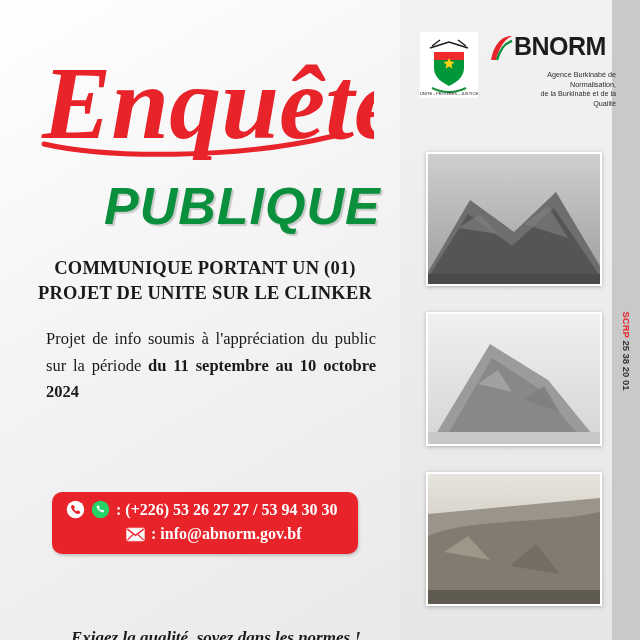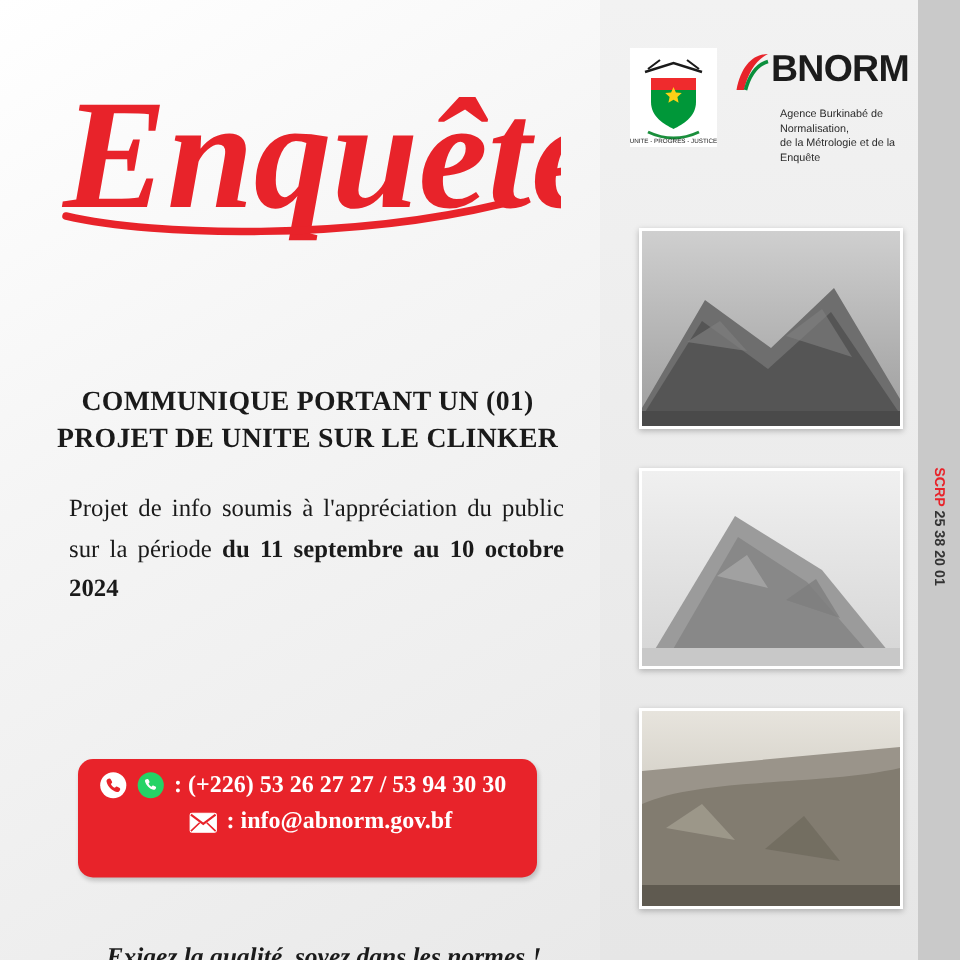--- a/index.html
+++ b/index.html
@@ -108,23 +108,23 @@
     font-size: 16px;
     color: #0a8f3c;
     line-height: 1.5;
   }
   .contact-note b { font-weight: bold; }
 
   
   .contact-box {
     position: absolute;
     left: 52px;
-    top: 506px;
+    top: 492px;
     width: 306px;
-    height: 79px;
+    height: 62px;
     background: #e8232a;
     border-radius: 10px;
     box-shadow: 1px 2px 3px rgba(0,0,0,0.18);
     text-align: right;
   }
   .contact-line {
     position: absolute;
     left: 14px;
     color: #ffffff;
     font-family: "Liberation Serif", serif;
@@ -165,20 +165,21 @@
     top: 32px;
     width: 58px;
     height: 66px;
   }
   .logo-abnorm {
     position: absolute;
     left: 488px;
     top: 34px;
     width: 128px;
     height: 66px;
+    text-align: right;
   }
   .abnorm-word {
     font-family: "Liberation Sans", sans-serif;
     font-weight: bold;
     font-size: 25px;
     color: #1c1c1c;
     letter-spacing: -0.5px;
     line-height: 1;
   }
   .abnorm-sub {
@@ -231,20 +232,21 @@
   <div class="left-panel"></div>
   <div class="right-strip"></div>
 
   <div class="title-enquete">
     <svg viewBox="0 0 340 130" width="340" height="130" aria-hidden="true">
       <text x="8" y="98" font-family="Liberation Serif, serif" font-size="104" font-style="italic" font-weight="bold" fill="#e8232a">Enquête</text>
       <path d="M10 104 C70 118, 200 120, 300 96" stroke="#e8232a" stroke-width="5" fill="none" stroke-linecap="round"></path>
     </svg>
   </div>
 
+  <div class="title-publique">PUBLIQUE</div>
 
   <div class="subtitle">
     <div>COMMUNIQUE PORTANT UN (01)</div>
     <div>PROJET DE UNITE SUR LE CLINKER</div>
   </div>
 
   <div class="paragraph">
     <span>Projet de info soumis à l'appréciation du public sur la période </span><b>du 11 septembre au 10 octobre 2024</b>
   </div>
 
@@ -297,21 +299,21 @@
       <span>
         <svg width="26" height="28" viewBox="0 0 26 28">
           <path d="M3 26 C6 10, 14 2, 24 2 C16 6, 11 14, 8 26 Z" fill="#e8232a"></path>
           <path d="M9 26 C12 15, 17 9, 24 7" stroke="#0a8f3c" stroke-width="2.4" fill="none"></path>
         </svg>
       </span>
       <span class="abnorm-word">BNORM</span>
     </div>
     <div class="abnorm-sub">
       <div>Agence Burkinabé de Normalisation,</div>
-      <div>de la Métrologie et de la Enquête</div>
+      <div>de la Burkinabé et de la Qualité</div>
     </div>
   </div>
 
   <div class="photo photo-1">
     <svg class="img" viewBox="0 0 172 130" preserveAspectRatio="none">
       <defs>
         <linearGradient id="g1" x1="0" y1="0" x2="0" y2="1">
           <stop offset="0%" stop-color="#cfcfcf"></stop>
             <stop offset="100%" stop-color="#9d9d9d"></stop>
         </linearGradient>

